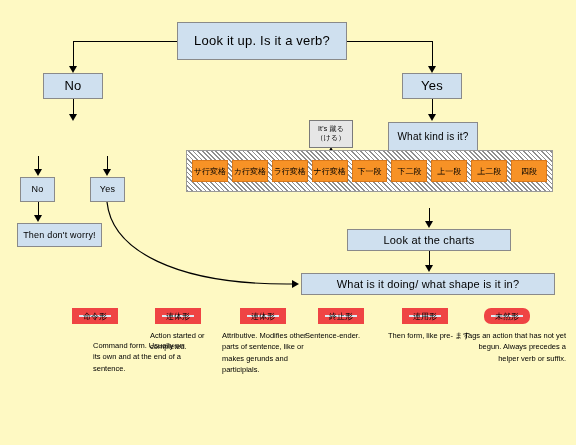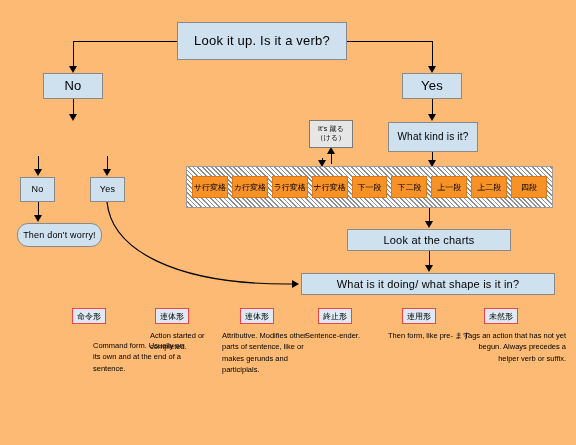--- a/index.html
+++ b/index.html
@@ -8,21 +8,21 @@
     background: #ffffff;
   }
   body {
     font-family: "Liberation Sans", "DejaVu Sans", sans-serif;
     color: #000000;
   }
   #canvas {
     position: relative;
     width: 576px;
     height: 445px;
-    background: #fdba74;
+    background: #fef9c3;
     overflow: hidden;
   }
   .node {
     position: absolute;
     box-sizing: border-box;
     background: #cfe0ef;
     border: 1px solid #8a8a8a;
     display: flex;
     align-items: center;
     justify-content: center;
@@ -30,40 +30,40 @@
     color: #000;
     line-height: 1.15;
     letter-spacing: 0.2px;
   }
   .n-root      { left:177px; top:22px;  width:170px; height:38px; font-size:13px; }
   .n-no        { left:43px;  top:73px;  width:60px;  height:26px; font-size:13px; }
   .n-yes       { left:402px; top:73px;  width:60px;  height:26px; font-size:13px; }
   .n-aux       { left:23px;  top:122px; width:105px; height:34px; font-size:11px; }
   .n-no2       { left:20px;  top:177px; width:35px;  height:25px; font-size:9px; }
   .n-yes2      { left:90px;  top:177px; width:35px;  height:25px; font-size:9px; }
-  .n-dontworry { left:17px;  top:223px; width:85px;  height:24px; font-size:9px;border-radius:11px; }
+  .n-dontworry { left:17px;  top:223px; width:85px;  height:24px; font-size:9px; }
   .n-whatkind  { left:388px; top:122px; width:90px;  height:30px; font-size:10px; }
   .n-charts    { left:347px; top:229px; width:164px; height:22px; font-size:11px; }
   .n-doing     { left:301px; top:273px; width:254px; height:22px; font-size:11px; }
 
   .n-keru {
     left: 309px; top: 120px; width: 44px; height: 28px;
     background: #e6e6e6;
     border: 1px solid #7a7a7a;
     font-size: 7px;
     flex-direction: column;
     line-height: 1.25;
     padding: 1px 0;
   }
   .n-keru span { display:block; white-space:nowrap; }
 
   
   .strip {
     position: absolute;
-    left: 186px; top: 166px;
+    left: 186px; top: 150px;
     width: 367px; height: 42px;
     box-sizing: border-box;
     border: 1px solid #9a9a9a;
     background-color: #f2f2f2;
     background-image:
       repeating-linear-gradient(45deg,
         #8f8f8f 0px, #8f8f8f 1.2px,
         #ffffff 1.2px, #ffffff 3.2px);
     display: flex;
     align-items: center;
@@ -83,21 +83,21 @@
     color: #000;
     white-space: nowrap;
     overflow: hidden;
   }
 
   
   .legend-tag {
     position: absolute;
     box-sizing: border-box;
     background: #dfe9f3;
-    border: 1px solid #ef4444;
+    border: 7px solid #ef4444;
     height: 16px;
     padding: 0 4px;
     display: flex;
     align-items: center;
     justify-content: center;
     font-size: 8px;
     white-space: nowrap;
   }
   .legend-desc {
     position: absolute;
@@ -208,16 +208,16 @@
 
   <div class="legend-tag" style="left:240px; top:308px;">連体形</div>
   <div class="legend-desc" style="left:222px; top:330px;">Attributive. Modifies other parts of sentence, like or makes gerunds and participials.</div>
 
   <div class="legend-tag" style="left:318px; top:308px;">終止形</div>
   <div class="legend-desc" style="left:305px; top:330px;">Sentence-ender.</div>
 
   <div class="legend-tag" style="left:402px; top:308px;">連用形</div>
   <div class="legend-desc" style="left:388px; top:330px;">Then form, like pre- ます.</div>
 
-  <div class="legend-tag" style="left:484px; top:308px;">未然形</div>
+  <div class="legend-tag" style="left:484px; top:308px;border-radius:7px;">未然形</div>
   <div class="legend-desc" style="left:462px; top:330px; width:104px;text-align:right;">Tags an action that has not yet begun. Always precedes a helper verb or suffix.</div>
 
 </div>
 
 </body></html>

